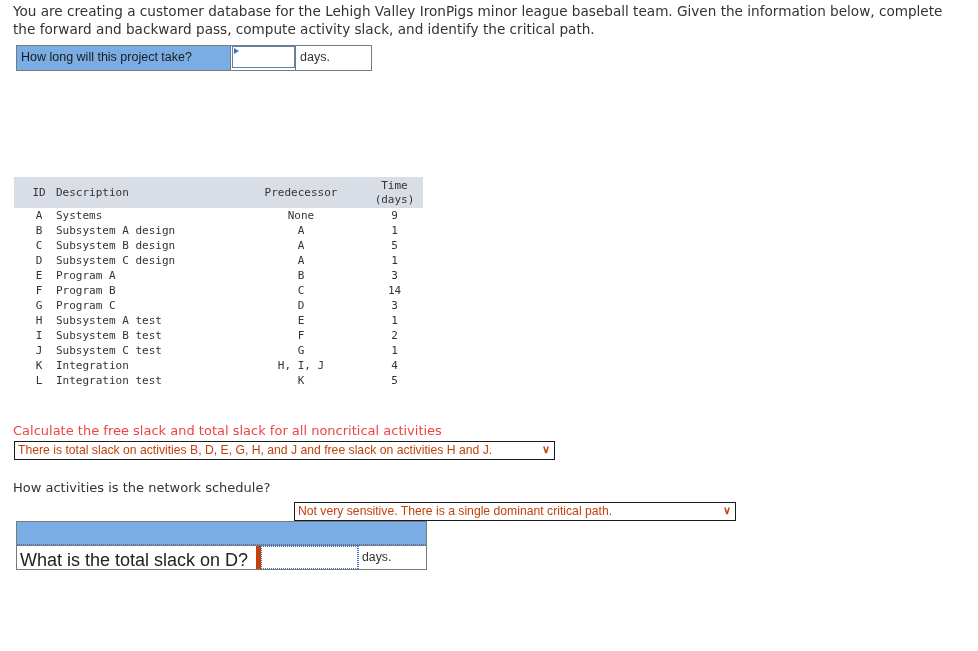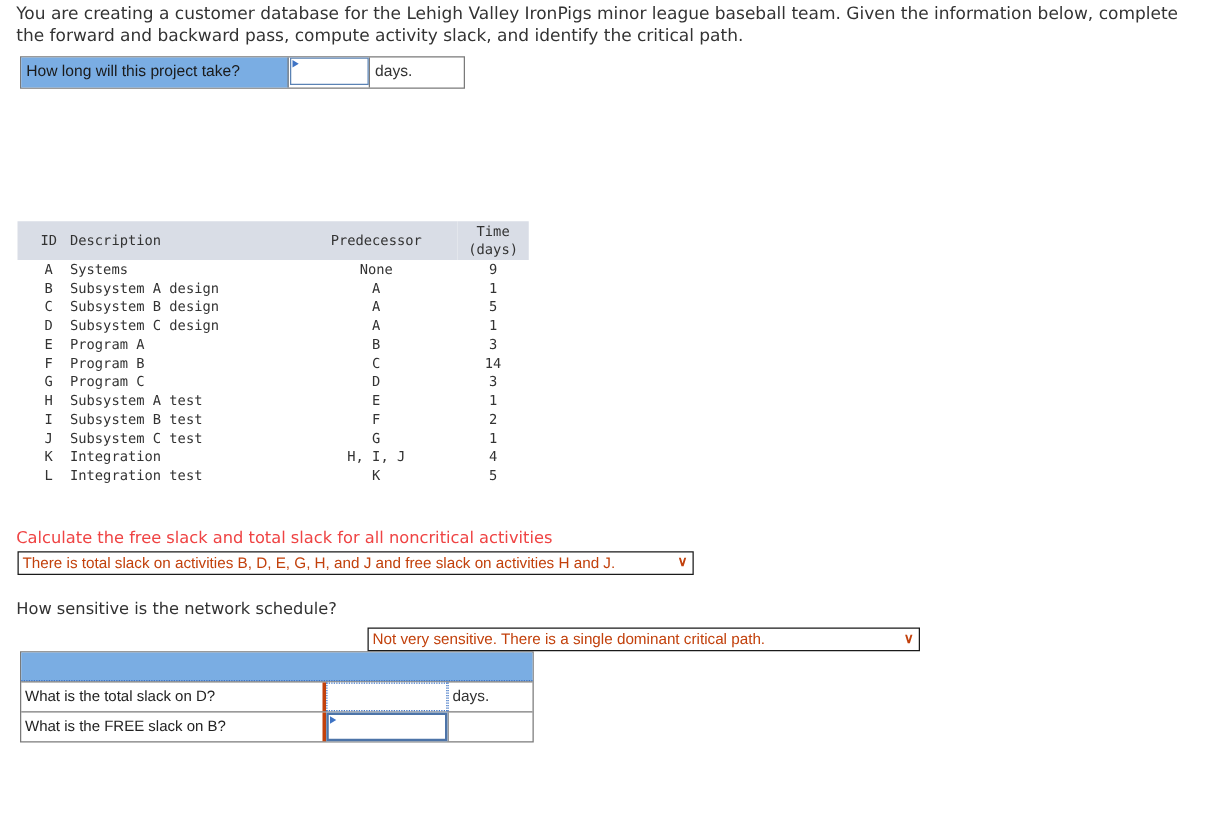--- a/index.html
+++ b/index.html
@@ -24,21 +24,21 @@
   .sel { position: absolute; border: 1px solid #1a1a1a; background: #fff; font-size: 12.2px; color: #c2410c; box-sizing: border-box; padding: 1px 0 0 3px; height: 19px; }
   .sel .chev { position: absolute; right: 4px; top: 1px; font-size: 11px; font-weight: bold; }
   .sel1 { left: 14px; top: 441px; width: 541px; }
   .q3lbl { position: absolute; left: 13px; top: 480px; font-size: 13px; color: #333; font-family: "DejaVu Sans", sans-serif; }
   .sel2 { left: 294px; top: 478px; width: 442px; margin-top: 24px; }
 
   .grid { position: absolute; left: 16px; top: 521px; width: 411px; border: 1px solid #7a7a7a; box-sizing: border-box; }
   .grid .hdr { height: 22px; background: #7aade3; border-bottom: 1px dotted #3e73c4; }
   .grid .row { display: flex; height: 23px; border-top: 1px solid #7a7a7a; }
   .grid .row:first-of-type { border-top: none; }
-  .grid .ql { width: 244px; font-size: 12px; padding: 4px 0 0 3px; box-sizing: border-box; color: #222; border-right: 3px solid #c2410c; }
+  .grid .ql { width: 244px; font-size: 18px; padding: 4px 0 0 3px; box-sizing: border-box; color: #222; border-right: 5px solid #c2410c; }
   .grid .cell { width: 97px; position: relative; }
   .grid .cell .inp { position: absolute; left: 0; top: 0; right: 0; bottom: 0; border: 2px solid #4d74a8; }
   .grid .cell.dotted .inp { border: 1px dotted #3e73c4; }
   .grid .cell.dotted .inp::before { display: none; }
   .grid .un { flex: 1; font-size: 12.3px; padding: 4px 0 0 3px; box-sizing: border-box; border-left: 1px solid #7a7a7a; }
   .grid .un.dotl { border-left: 1px dotted #3e73c4; }
 </style>
 </head>
 <body>
 
@@ -134,35 +134,28 @@
       </tr>
     </tbody>
 </table>
 
 <div class="q2lbl">Calculate the free slack and total slack for all noncritical activities</div>
 <div class="sel sel1">
   <span>There is total slack on activities B, D, E, G, H, and J and free slack on activities H and J.</span>
   <span class="chev">∨</span>
 </div>
 
-<div class="q3lbl">How sensitive is the network schedule?</div>
+<div class="q3lbl">How activities is the network schedule?</div>
 <div class="sel sel2">
   <span>Not very sensitive. There is a single dominant critical path.</span>
   <span class="chev">∨</span>
 </div>
 
 <div class="grid">
   <div class="hdr"></div>
   <div class="row">
     <div class="ql">What is the total slack on D?</div>
     <div class="cell dotted">
         <div class="inp"><span></span></div>
       </div>
     <div class="un dotl">days.</div>
   </div>
-  <div class="row">
-    <div class="ql">What is the FREE slack on B?</div>
-    <div class="cell">
-        <div class="inp"><span></span></div>
-      </div>
-    <div class="un"></div>
-  </div>
 </div>
 
 </body></html>

